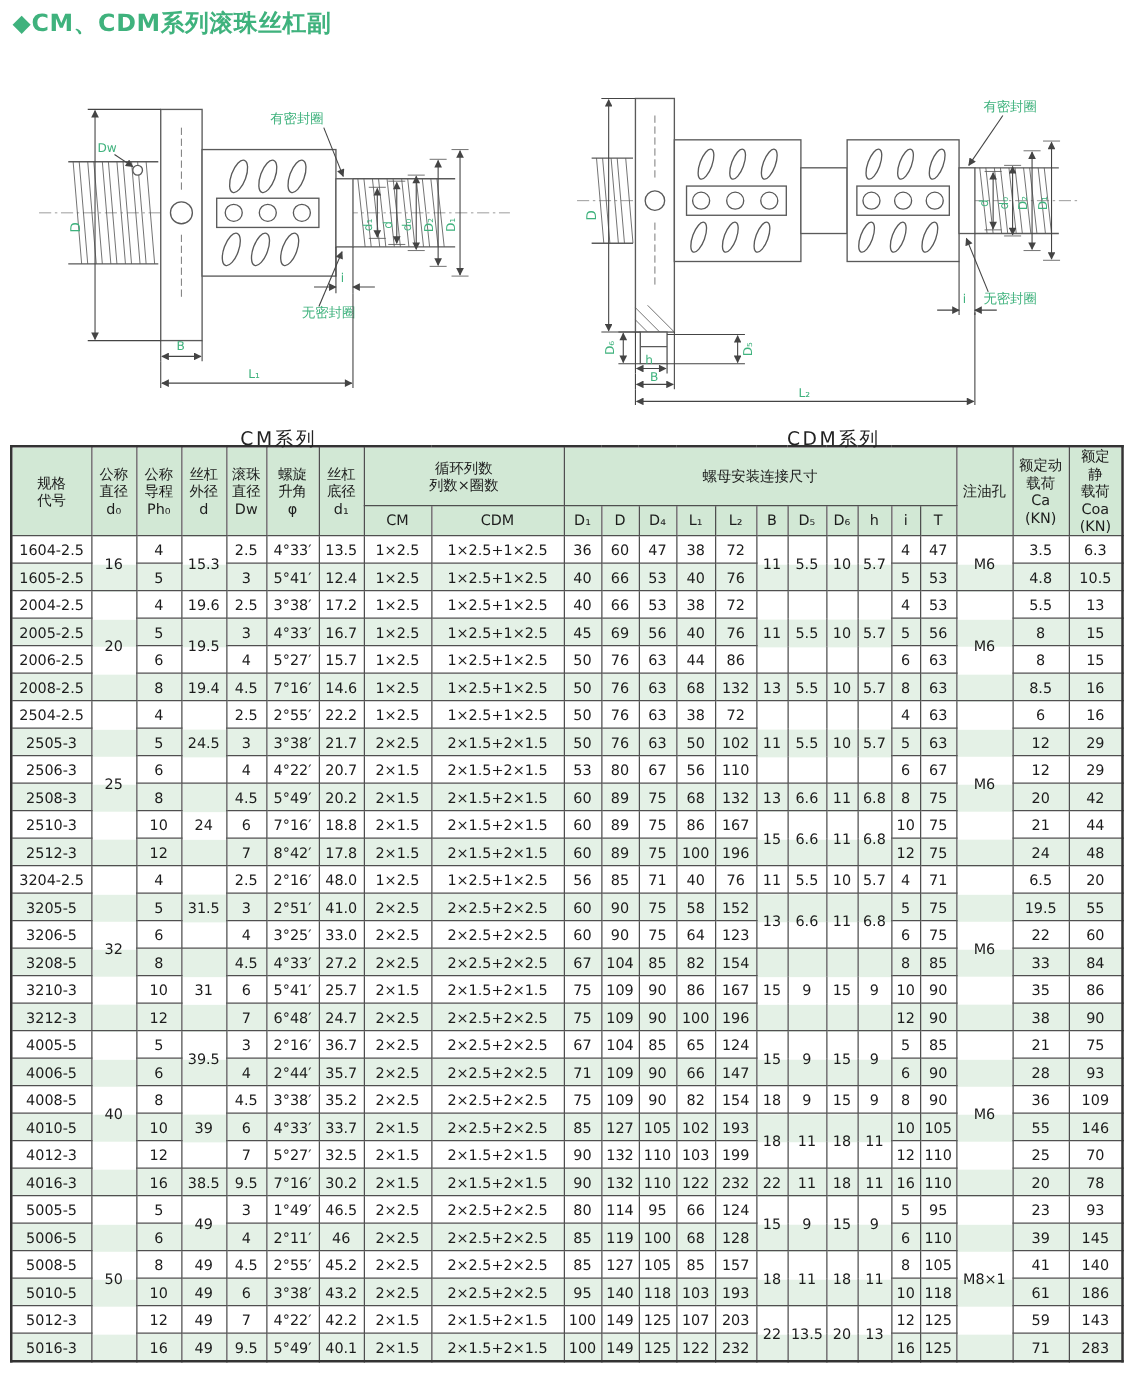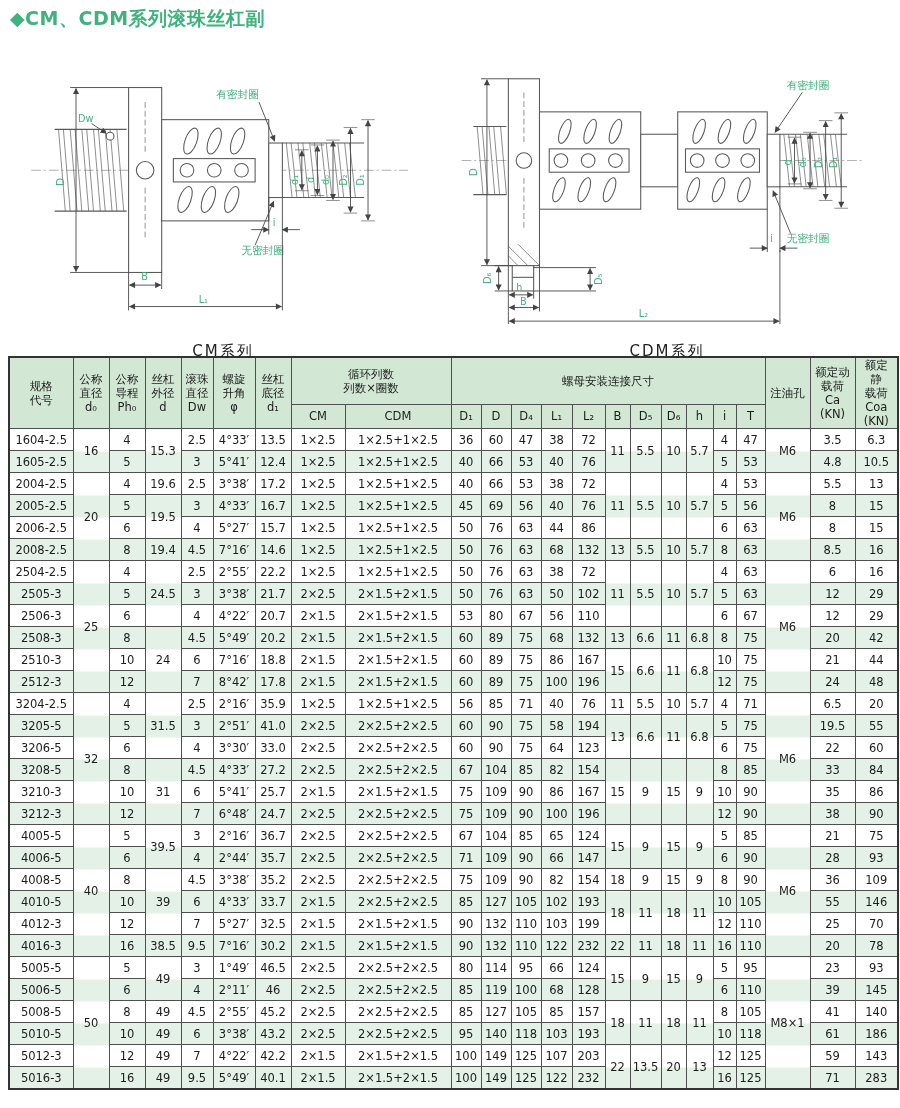--- a/index.html
+++ b/index.html
@@ -539,21 +539,21 @@
           <td>24</td>
           <td>48</td>
         </tr>
         <tr class="r-w">
           <td>3204-2.5</td>
           <td rowspan="6" class="ms-w">32</td>
           <td>4</td>
           <td rowspan="3" class="ms-w">31.5</td>
           <td>2.5</td>
           <td>2°16′</td>
-          <td>35.9</td>
+          <td>48.0</td>
           <td>1×2.5</td>
           <td>1×2.5+1×2.5</td>
           <td>56</td>
           <td>85</td>
           <td>71</td>
           <td>40</td>
           <td>76</td>
           <td>11</td>
           <td>5.5</td>
           <td>10</td>
@@ -569,35 +569,35 @@
           <td>5</td>
           <td>3</td>
           <td>2°51′</td>
           <td>41.0</td>
           <td>2×2.5</td>
           <td>2×2.5+2×2.5</td>
           <td>60</td>
           <td>90</td>
           <td>75</td>
           <td>58</td>
-          <td>194</td>
+          <td>152</td>
           <td rowspan="2" class="ms-g">13</td>
           <td rowspan="2" class="ms-g">6.6</td>
           <td rowspan="2" class="ms-g">11</td>
           <td rowspan="2" class="ms-g">6.8</td>
           <td>5</td>
           <td>75</td>
           <td>19.5</td>
           <td>55</td>
         </tr>
         <tr class="r-w">
           <td>3206-5</td>
           <td>6</td>
           <td>4</td>
-          <td>3°30′</td>
+          <td>3°25′</td>
           <td>33.0</td>
           <td>2×2.5</td>
           <td>2×2.5+2×2.5</td>
           <td>60</td>
           <td>90</td>
           <td>75</td>
           <td>64</td>
           <td>123</td>
           <td>6</td>
           <td>75</td>

